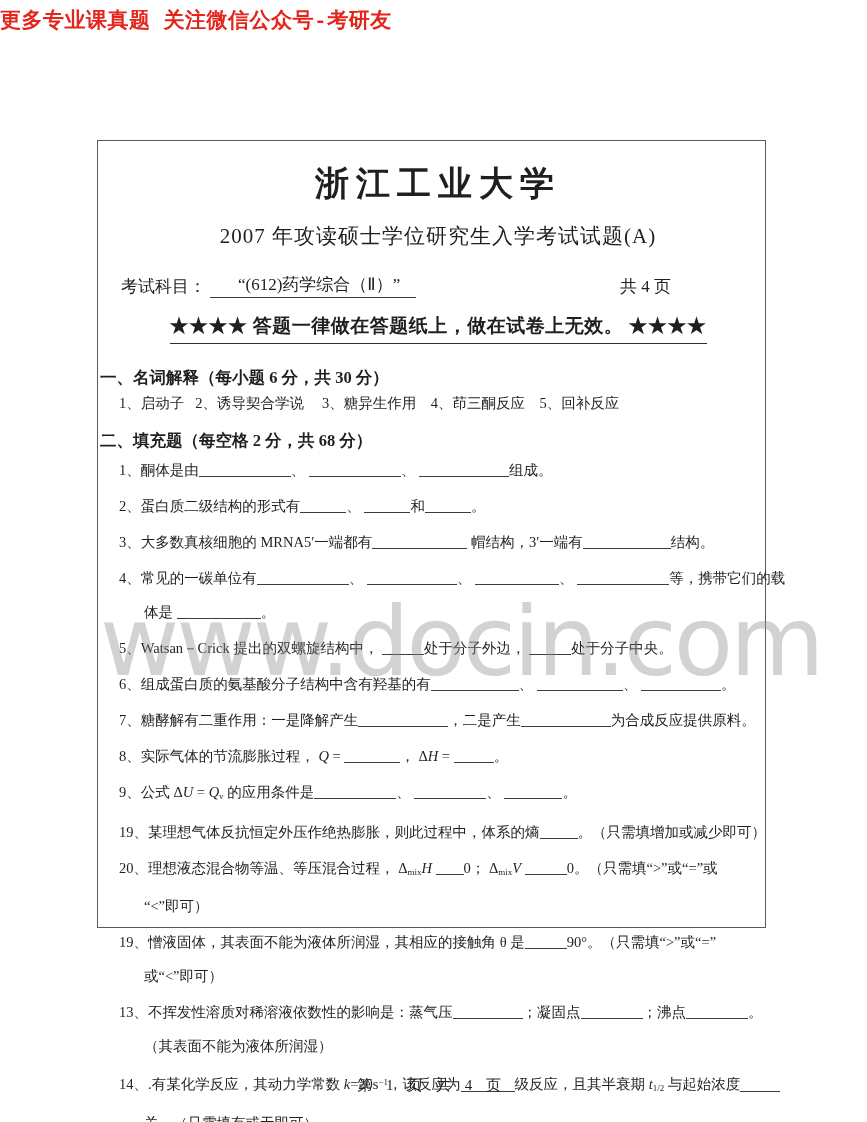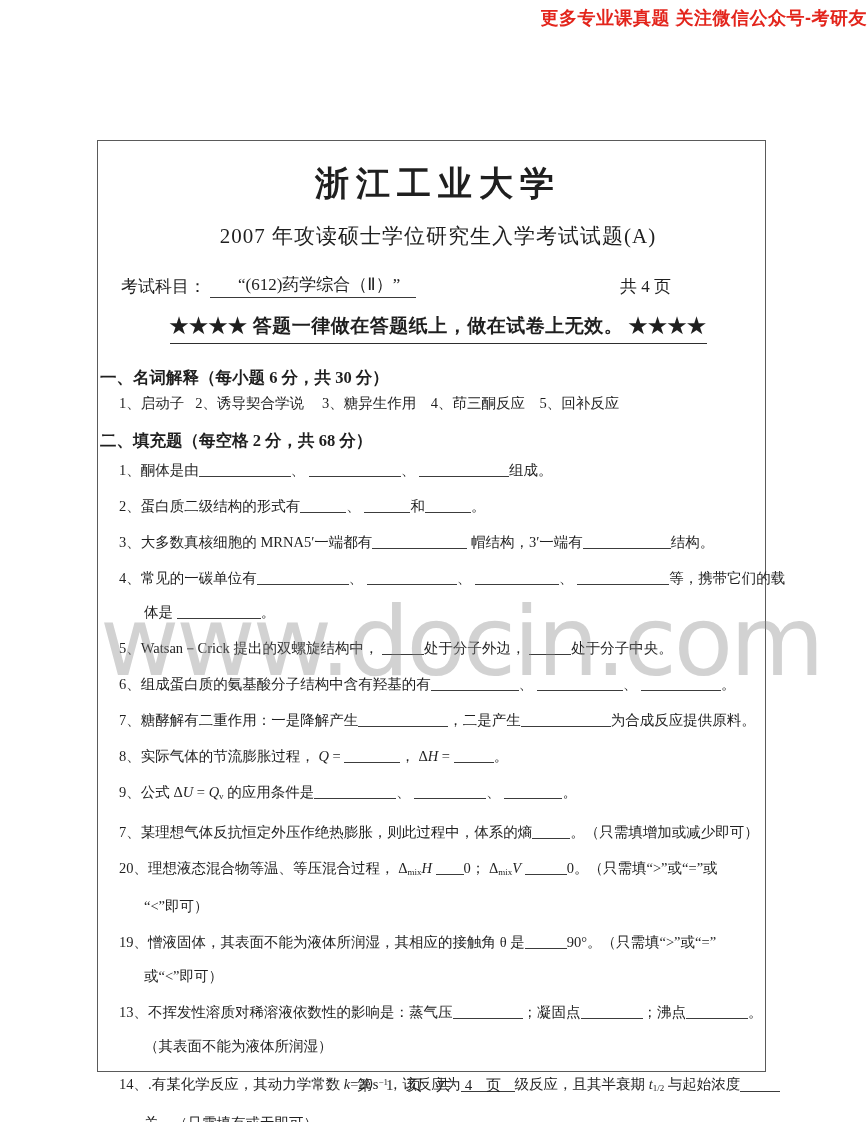--- a/index.html
+++ b/index.html
@@ -2,26 +2,26 @@
 <html><head>
 <meta charset="utf-8">
 <style>
   html,body{margin:0;padding:0;}
   body{
     width:867px;height:1122px;position:relative;background:#ffffff;
     font-family:"Liberation Serif","DejaVu Serif",serif;color:#1f1f1f;
     overflow:hidden;
   }
   .banner{
-    position:absolute;top:6px;left:0;width:100%;text-align:right;
-    font-family:Liberation Sans, sans-serif;
-    font-weight:bold;font-size:18px;letter-spacing:0.5px;
+    position:absolute;top:6px;left:0;width:100%;text-align:left;
+    font-family:Liberation Mono, monospace;
+    font-weight:bold;font-size:21px;letter-spacing:0.5px;
   }
   .sheet{
-    position:absolute;left:97px;top:140px;width:669px;height:932px;
+    position:absolute;left:97px;top:140px;width:669px;height:788px;
     border:1px solid #5a5a5a;box-sizing:border-box;
     padding:16px 8px 0 21px;background:#fff;
   }
   .university{text-align:center;font-size:34px;font-weight:bold;letter-spacing:7px;margin-top:4px;}
   .exam-title{text-align:center;font-size:21px;margin-top:15px;letter-spacing:1px;}
   .subject-row{display:flex;align-items:flex-end;margin-top:23px;font-size:17px;}
   .subject-label{margin-left:2px;}
   .subject-value{border-bottom:1.5px solid #3a3a3a;padding:0 16px 1px 28px;margin-left:4px;font-family:Liberation Serif, serif;}
   .total-pages{margin-left:auto;margin-right:86px;}
   .notice{margin-top:15px;text-align:center;}
@@ -101,21 +101,21 @@
       <div class="question">
         <div class="q-line"><span>7、糖酵解有二重作用：一是降解产生</span><span class="blank" style="width: 90px;"></span><span>，二是产生</span><span class="blank" style="width: 90px;"></span><span>为合成反应提供原料。</span></div>
       </div>
       <div class="question">
         <div class="q-line"><span>8、实际气体的节流膨胀过程， </span><span class="m">Q</span><span> = </span><span class="blank" style="width: 56px;"></span><span>，  Δ</span><span class="m">H</span><span> = </span><span class="blank" style="width: 40px;"></span><span>。</span></div>
       </div>
       <div class="question">
         <div class="q-line"><span>9、公式 Δ</span><span class="m">U</span><span> = </span><span class="m">Q</span><span class="sub">v</span><span> 的应用条件是</span><span class="blank" style="width: 82px;"></span><span>、 </span><span class="blank" style="width: 72px;"></span><span>、 </span><span class="blank" style="width: 58px;"></span><span>。</span></div>
       </div>
       <div class="question">
-        <div class="q-line"><span>7、某理想气体反抗恒定外压作绝热膨胀，则此过程中，体系的熵</span><span class="blank" style="width: 38px;"></span><span>。（只需填增加或减少即可）</span></div>
+        <div class="q-line"><span>19、某理想气体反抗恒定外压作绝热膨胀，则此过程中，体系的熵</span><span class="blank" style="width: 38px;"></span><span>。（只需填增加或减少即可）</span></div>
       </div>
       <div class="question">
         <div class="q-line"><span>20、理想液态混合物等温、等压混合过程， Δ</span><span class="sub">mix</span><span class="m">H</span><span> </span><span class="blank" style="width: 28px;"></span><span>0；  Δ</span><span class="sub">mix</span><span class="m">V</span><span> </span><span class="blank" style="width: 42px;"></span><span>0。（只需填“&gt;”或“=”或</span></div>
         <div class="q-line cont"><span>“&lt;”即可）</span></div>
       </div>
       <div class="question">
         <div class="q-line"><span>19、憎液固体，其表面不能为液体所润湿，其相应的接触角 θ 是</span><span class="blank" style="width: 42px;"></span><span>90°。（只需填“&gt;”或“=”</span></div>
         <div class="q-line cont"><span>或“&lt;”即可）</span></div>
       </div>
       <div class="question">

